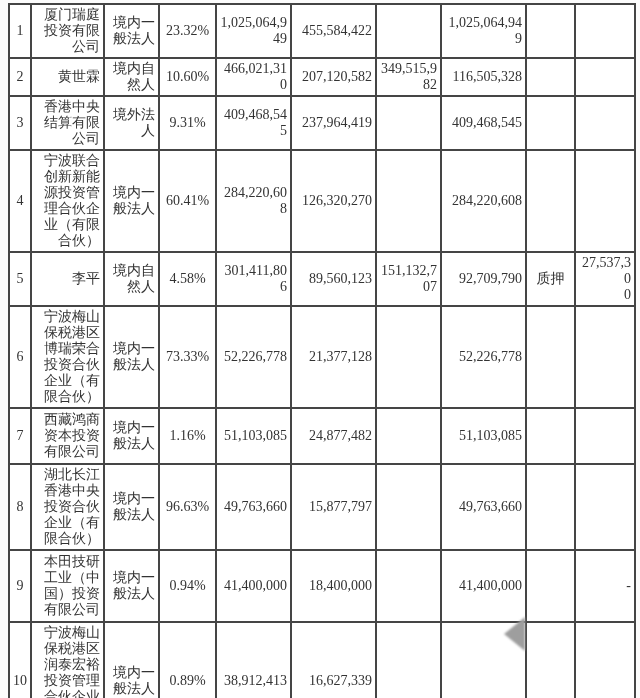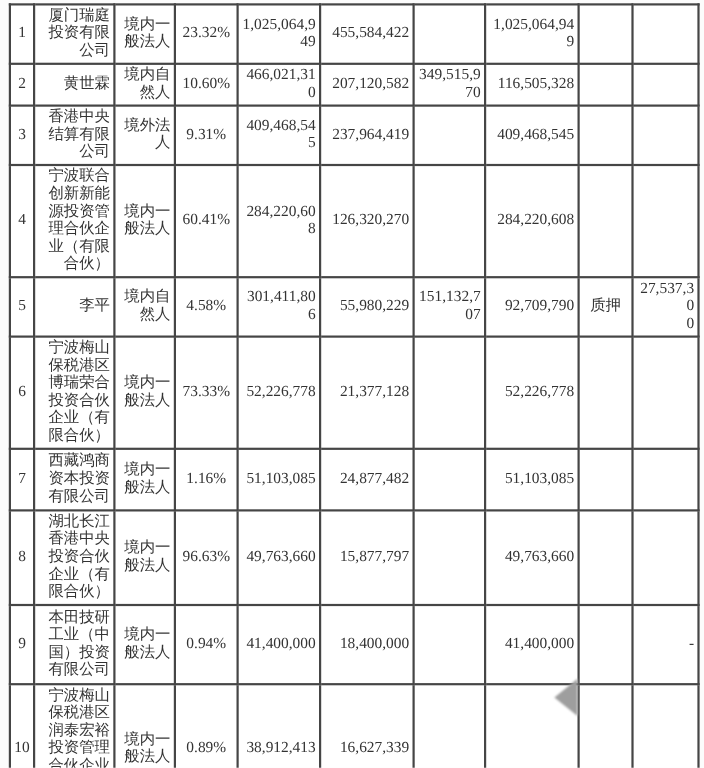--- a/index.html
+++ b/index.html
@@ -90,21 +90,21 @@
       </tr>
       <tr style="height:37px">
         <td class="cnum">2</td>
         <td class="cname">黄世霖</td>
         <td class="cnature">境内自
 然人</td>
         <td class="cpct">10.60%</td>
         <td class="cval">466,021,310</td>
         <td class="cval">207,120,582</td>
         <td class="cval">349,515,9
-70</td>
+82</td>
         <td class="cval">116,505,328</td>
         <td class="cstat"></td>
         <td class="cval"></td>
       </tr>
       <tr style="height:53px">
         <td class="cnum">3</td>
         <td class="cname">香港中央
 结算有限
 公司</td>
         <td class="cnature">境外法
@@ -135,21 +135,21 @@
         <td class="cstat"></td>
         <td class="cval"></td>
       </tr>
       <tr style="height:41px">
         <td class="cnum">5</td>
         <td class="cname">李平</td>
         <td class="cnature">境内自
 然人</td>
         <td class="cpct">4.58%</td>
         <td class="cval">301,411,806</td>
-        <td class="cval">55,980,229</td>
+        <td class="cval">89,560,123</td>
         <td class="cval">151,132,7
 07</td>
         <td class="cval">92,709,790</td>
         <td class="cstat">质押</td>
         <td class="cval">27,537,30
 0</td>
       </tr>
       <tr style="height:94px">
         <td class="cnum">6</td>
         <td class="cname">宁波梅山

